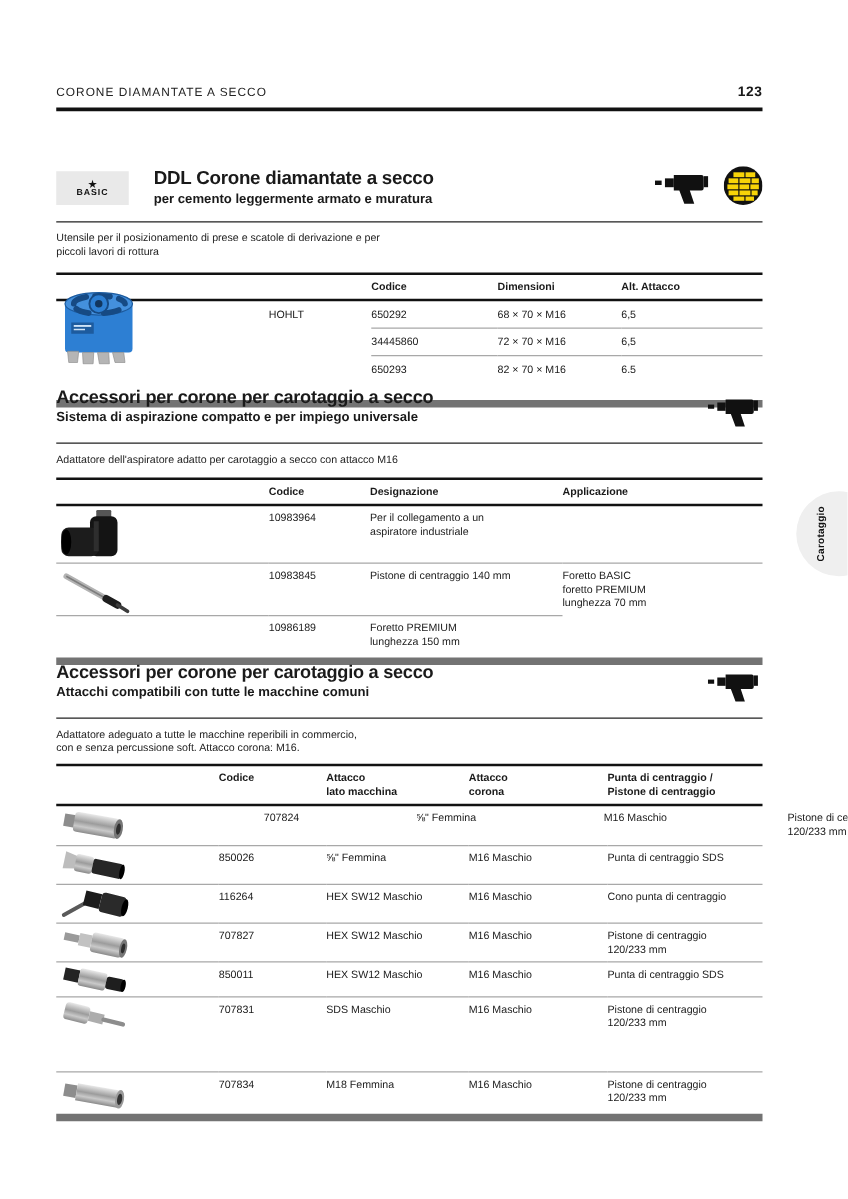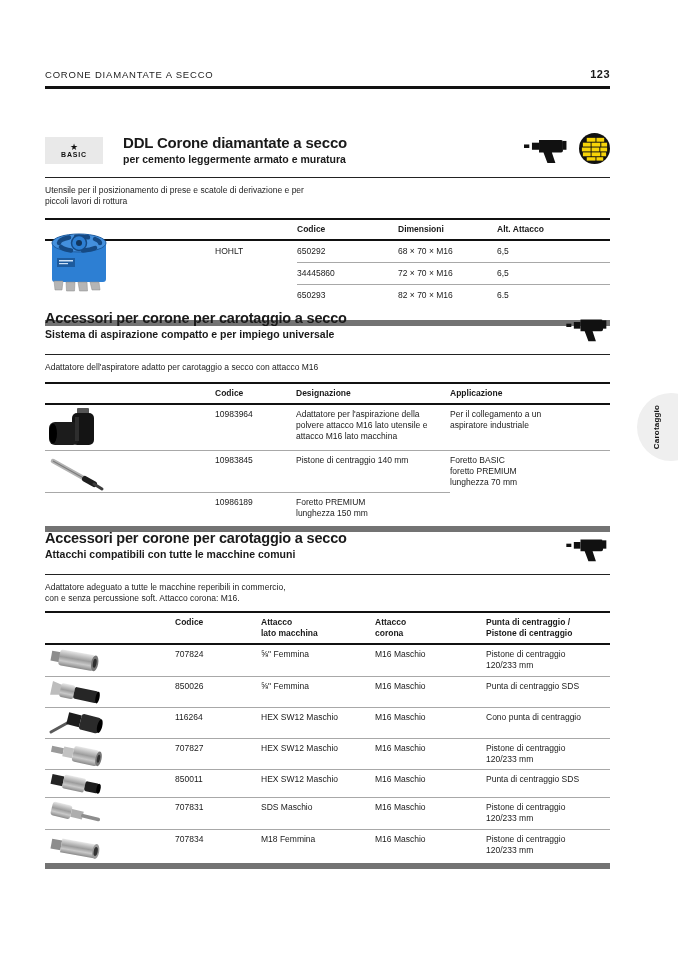--- a/index.html
+++ b/index.html
@@ -197,21 +197,20 @@
       <div class="cell imgcell">
         <svg class="prod-img" style="top:2px;left:2px;" width="62" height="40" viewBox="0 0 62 40">
           <rect x="30" y="1" width="12" height="7" rx="1" fill="#555"></rect>
           <rect x="25" y="6" width="22" height="32" rx="5" fill="#141414"></rect>
           <rect x="2" y="15" width="30" height="23" rx="6" fill="#1c1c1c"></rect>
           <ellipse cx="6" cy="26.5" rx="4" ry="10" fill="#000"></ellipse>
           <rect x="28" y="10" width="4" height="24" fill="#2e2e2e"></rect>
         </svg>
       </div>
       <div class="cell">10983964</div>
-      <div class="cell" style="padding-right:10px;">Adattatore per l'aspirazione della polvere attacco M16 lato utensile e attacco M16 lato macchina</div>
       <div class="cell pre">Per il collegamento a un
 aspiratore industriale</div>
     </div>
     <div class="trow" style="min-height:42px;">
       <div class="cell imgcell sep">
         <svg class="prod-img" style="top:5px;left:2px;" width="64" height="36" viewBox="0 0 64 36">
           <line x1="6" y1="5" x2="40" y2="24" stroke="#b3b3b3" stroke-width="4.5" stroke-linecap="round"></line>
           <line x1="6" y1="5" x2="40" y2="24" stroke="#7d7d7d" stroke-width="1.2"></line>
           <line x1="38" y1="23" x2="47" y2="28" stroke="#1e1e1e" stroke-width="6" stroke-linecap="round"></line>
           <line x1="47" y1="28" x2="55" y2="33" stroke="#3c3c3c" stroke-width="3" stroke-linecap="round"></line>
@@ -250,21 +249,21 @@
       <div class="cell imgcell"></div>
       <div class="cell pre">Codice</div>
       <div class="cell pre">Attacco
 lato macchina</div>
       <div class="cell pre">Attacco
 corona</div>
       <div class="cell pre">Punta di centraggio /
 Pistone di centraggio</div>
     </div>
 
-    <div class="trow" style="min-height:31px;">
+    <div class="trow" style="min-height:31px;gap:36px;">
       <div class="cell imgcell">
         <svg class="prod-img" style="top:2px;left:2px;" width="58" height="26" viewBox="0 0 58 26">
           <g transform="rotate(10 29 13)">
               <rect x="4" y="8" width="9" height="10" fill="#8d8d8d"></rect>
           <rect x="12" y="5" width="36" height="16" rx="3" fill="url(#silver)"></rect>
           <ellipse cx="48" cy="13" rx="3.5" ry="8" fill="#777"></ellipse>
               <ellipse cx="48" cy="13" rx="1.8" ry="4.5" fill="#2e2e2e"></ellipse>
             </g>
         </svg>
       </div>
@@ -355,21 +354,21 @@
             </g>
         </svg>
       </div>
       <div class="cell sep">707831</div>
       <div class="cell sep">SDS Maschio</div>
       <div class="cell sep">M16 Maschio</div>
       <div class="cell sep pre">Pistone di centraggio
 120/233 mm</div>
     </div>
 
-    <div class="trow" style="min-height:34px;">
+    <div class="trow" style="min-height:34px;margin-top:28px;">
       <div class="cell imgcell sep">
         <svg class="prod-img" style="top:4px;left:2px;" width="58" height="28" viewBox="0 0 58 28">
           <g transform="rotate(10 29 14)">
               <rect x="4" y="9" width="10" height="10" fill="#8d8d8d"></rect>
           <path d="M14,7 h34 q3,0 3,3 v8 q0,3 -3,3 h-34 z" fill="url(#silver)"></path>
           <ellipse cx="49" cy="14" rx="3.5" ry="7.5" fill="#9a9a9a"></ellipse>
               <ellipse cx="49" cy="14" rx="2" ry="4.5" fill="#333"></ellipse>
             </g>
         </svg>
       </div>

